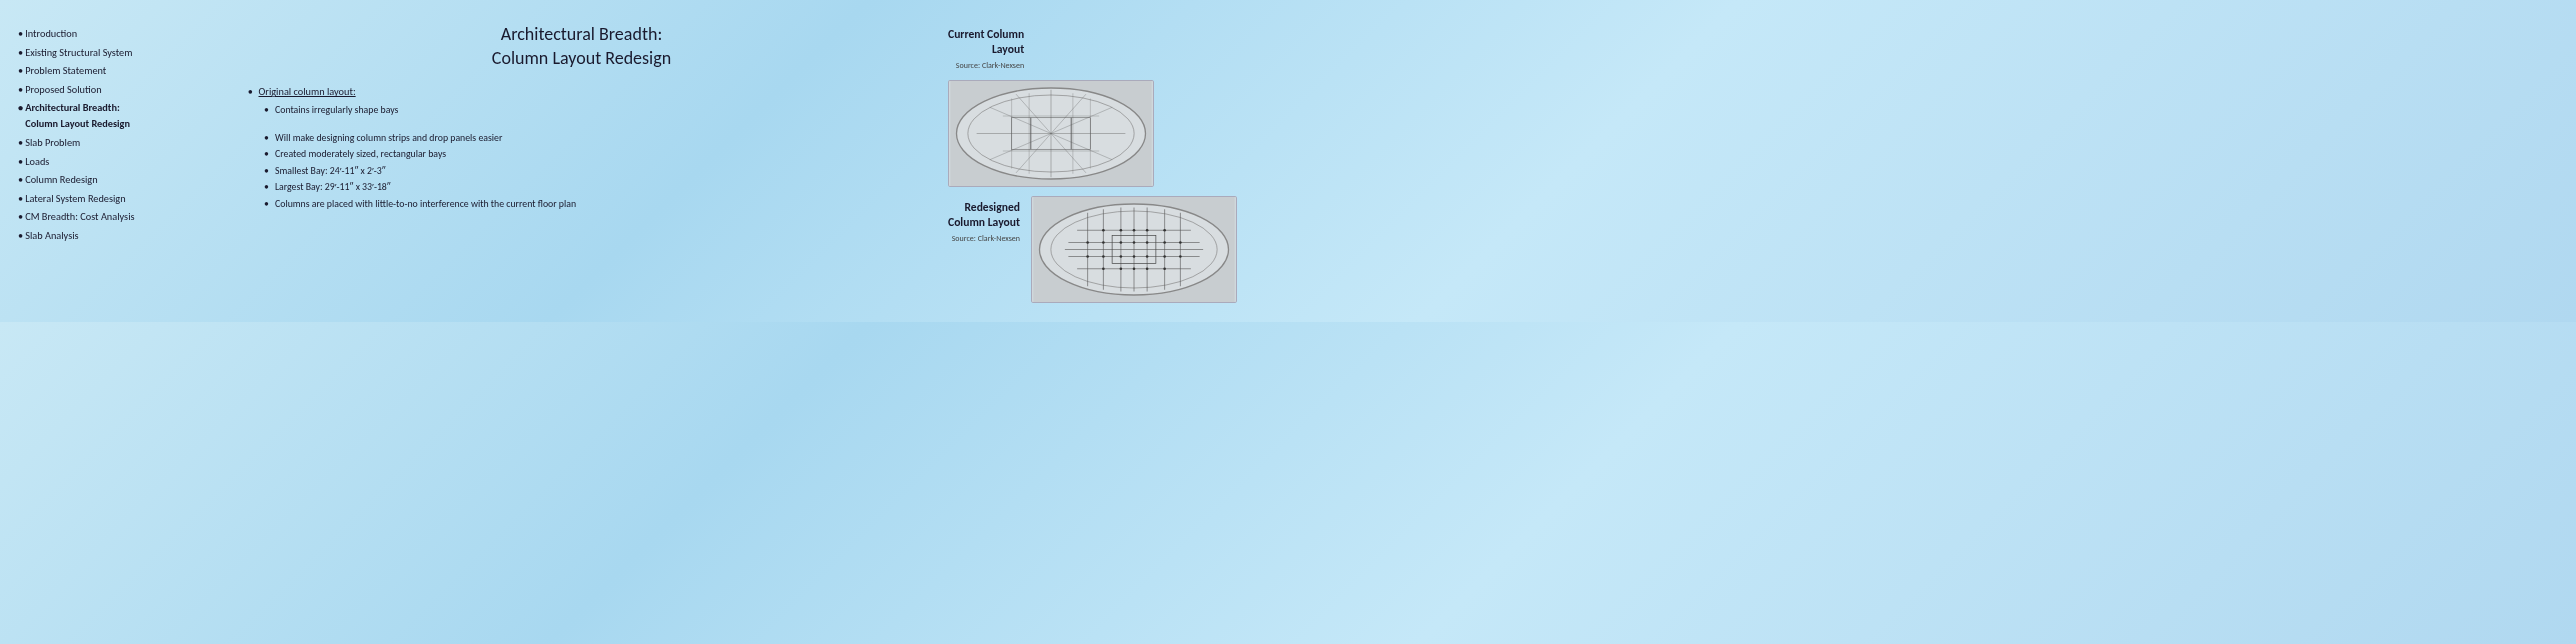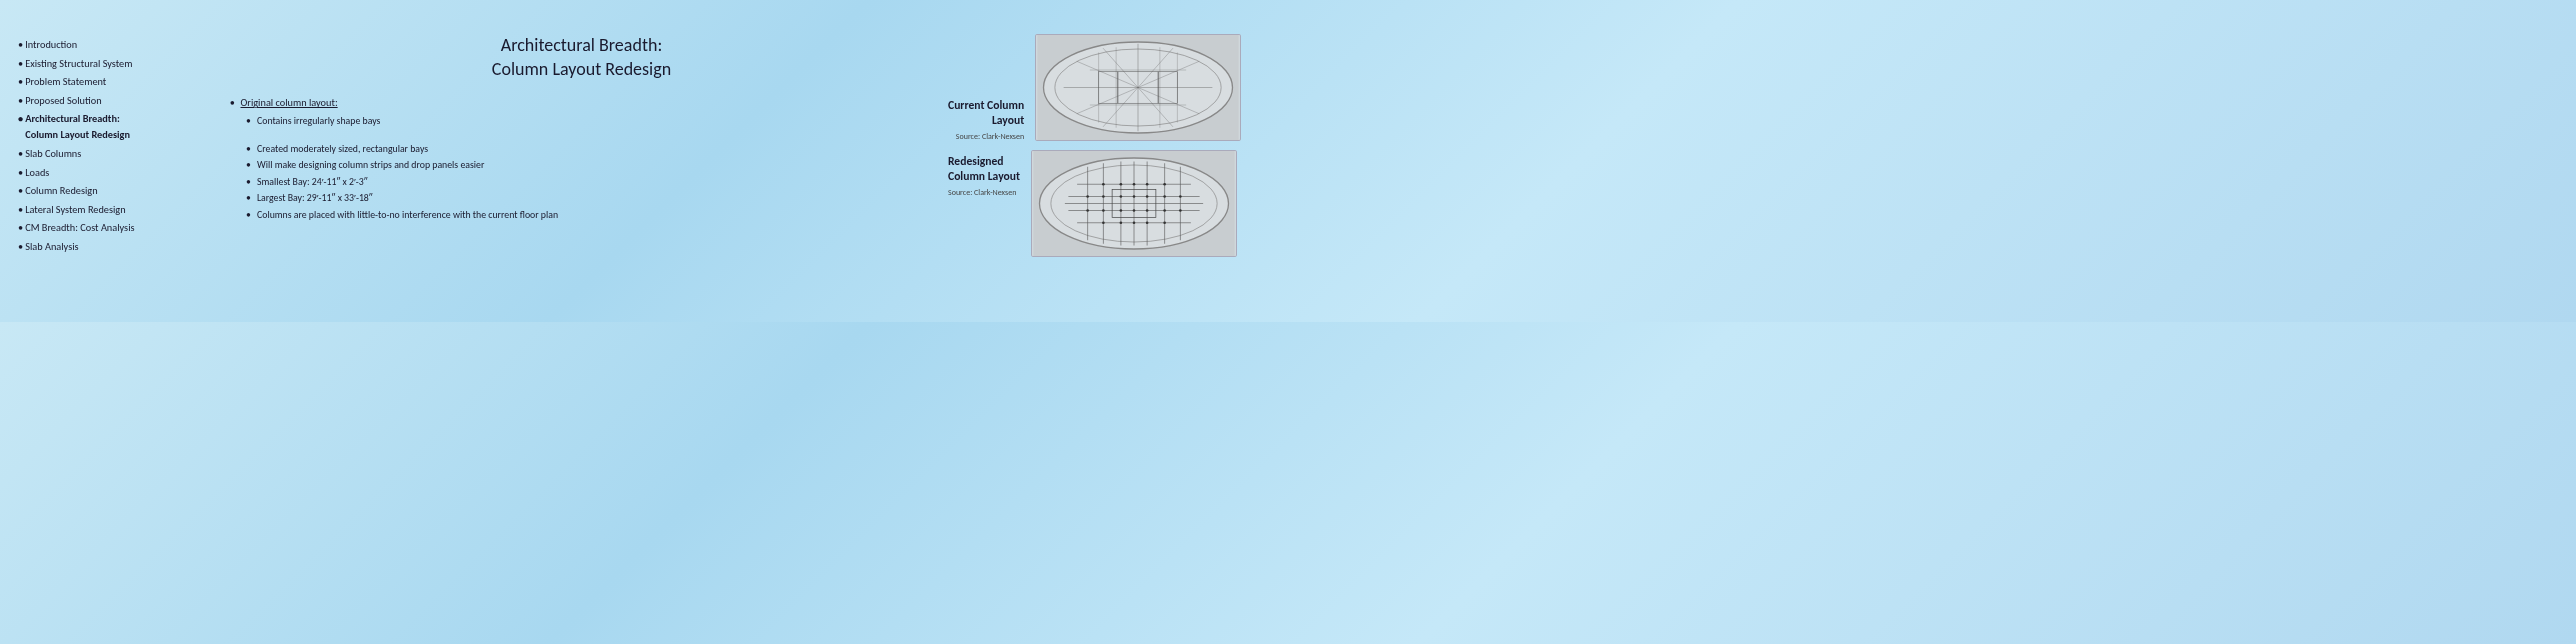--- a/index.html
+++ b/index.html
@@ -10,22 +10,22 @@
       background: linear-gradient(135deg, #c8e8f5 0%, #a8d8f0 30%, #c5e8f8 60%, #b0d8f0 100%);
       font-family: 'Calibri', 'Segoe UI', Arial, sans-serif;
       overflow: hidden;
       position: relative;
     }
 
     .page-container {
       display: flex;
       width: 100%;
       height: 100%;
-      padding: 27px 18px 16px 18px;
-      gap: 4px;
+      padding: 16px 18px 16px 18px;
+      gap: 22px;
     }
 
     
     .sidebar {
       width: 170px;
       flex-shrink: 0;
       display: flex;
       flex-direction: column;
       gap: 0.9px;
       padding-top: 9px;
@@ -125,22 +125,21 @@
       padding-top: 7.2px;
     }
 
     .image-block {
       display: flex;
       align-items: flex-start;
       gap: 10.7px;
     }
 
     .image-block.top {
-      flex-direction: row;
-      align-items: flex-end;
+      flex-direction: column;
     }
 
     .image-block.bottom {
       flex-direction: row;
     }
 
     .floor-plan-img {
       width: 206px;
       height: 107px;
       background: #d0d8dc;
@@ -163,20 +162,21 @@
     .fp-svg {
       width: 100%;
       height: 100%;
     }
 
     .image-label {
       display: flex;
       flex-direction: column;
       gap: 2.7px;
       padding-top: 3.6px;
+      text-align: right;
     }
 
     .image-label.top-label {
       order: 1;
       text-align: right;
     }
 
     .image-label.bottom-label {
       order: 1;
     }
@@ -208,21 +208,21 @@
     <div class="sidebar-item">
       <span>Problem Statement</span>
     </div>
     <div class="sidebar-item">
       <span>Proposed Solution</span>
     </div>
     <div class="sidebar-item active">
       <span style="font-weight:bold;">Architectural Breadth:<br>Column Layout Redesign</span>
     </div>
     <div class="sidebar-item">
-      <span>Slab Columns</span>
+      <span>Slab Problem</span>
     </div>
     <div class="sidebar-item">
       <span>Loads</span>
     </div>
     <div class="sidebar-item">
       <span>Column Redesign</span>
     </div>
     <div class="sidebar-item">
       <span>Lateral System Redesign</span>
     </div>
@@ -246,24 +246,24 @@
         <div class="bullet-l1 underline">
           <span>Original column layout:</span>
         </div>
         <div class="bullet-l2">
           <span>Contains irregularly shape bays</span>
         </div>
       </div>
 
       <div class="bullet-section">
         <div class="bullet-l2">
+          <span>Will make designing column strips and drop panels easier</span>
+        </div>
+        <div class="bullet-l2">
           <span>Created moderately sized, rectangular bays</span>
-        </div>
-        <div class="bullet-l2">
-          <span>Will make designing column strips and drop panels easier</span>
         </div>
         <div class="bullet-l2">
           <span>Smallest Bay: 24′-11″ x 2′-3″</span>
         </div>
         <div class="bullet-l2">
           <span>Largest Bay: 29′-11″ x 33′-18″</span>
         </div>
         <div class="bullet-l2">
           <span>Columns are placed with little-to-no interference with the current floor plan</span>
         </div>

